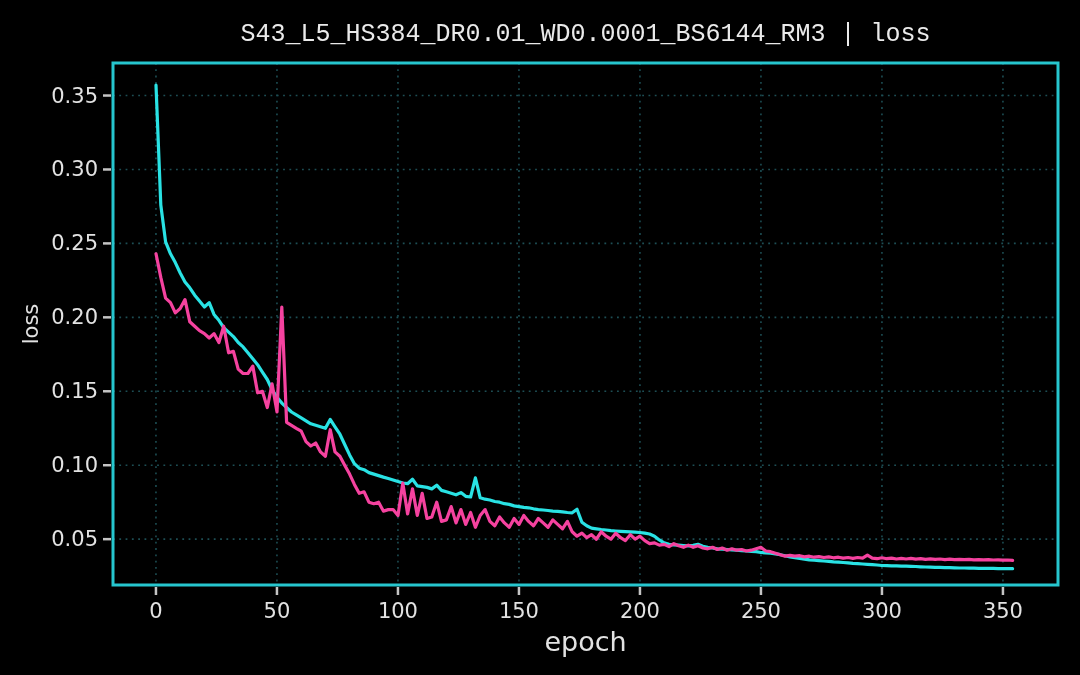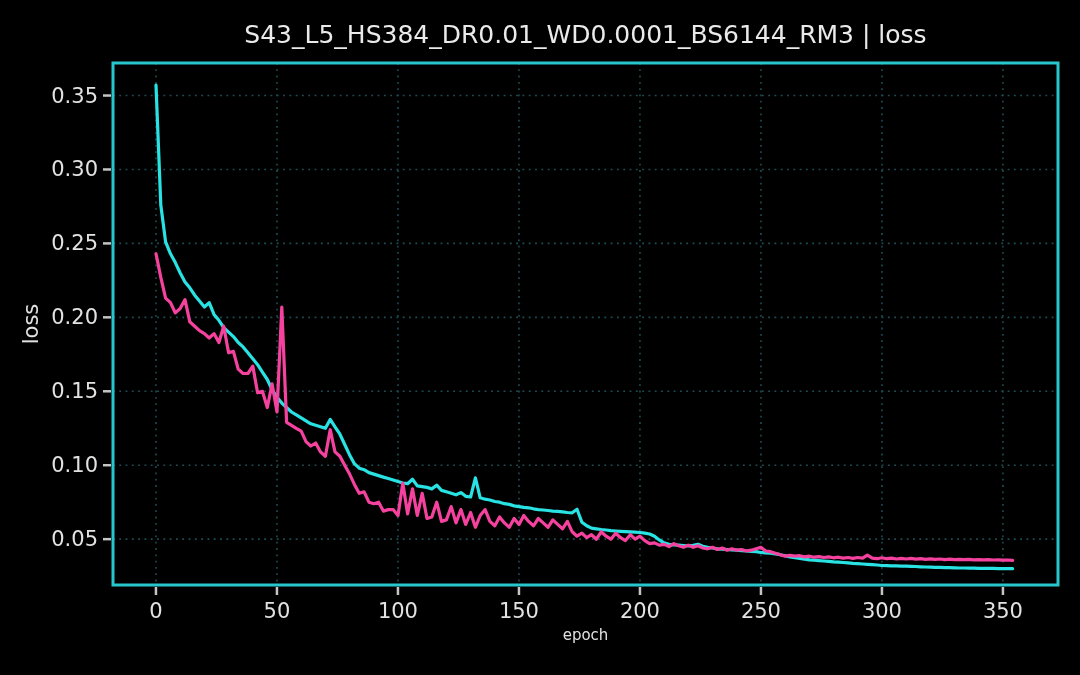--- a/index.html
+++ b/index.html
@@ -15,25 +15,26 @@
     background: #000000;
   }
   #chart-svg { position: absolute; left: 0; top: 0; }
   .fig-text { position: absolute; color: #e8e8e8; }
   #chart-title {
     left: 113px; top: 20px; width: 945px;
     text-align: center;
     font-size: 25px;
     color: #eaeaea;
     white-space: nowrap;
+    font-family: Liberation Mono, monospace;
   }
   #x-axis-label {
     left: 113px; top: 626px; width: 945px;
     text-align: center;
-    font-size: 15px;
+    font-size: 27px;
     color: #e2e2e2;
   }
   #y-axis-label {
     left: 31px; top: 324px;
     transform: translate(-50%, -50%) rotate(-90deg);
     font-size: 21px;
     color: #e2e2e2;
   }
 </style>
 </head>

